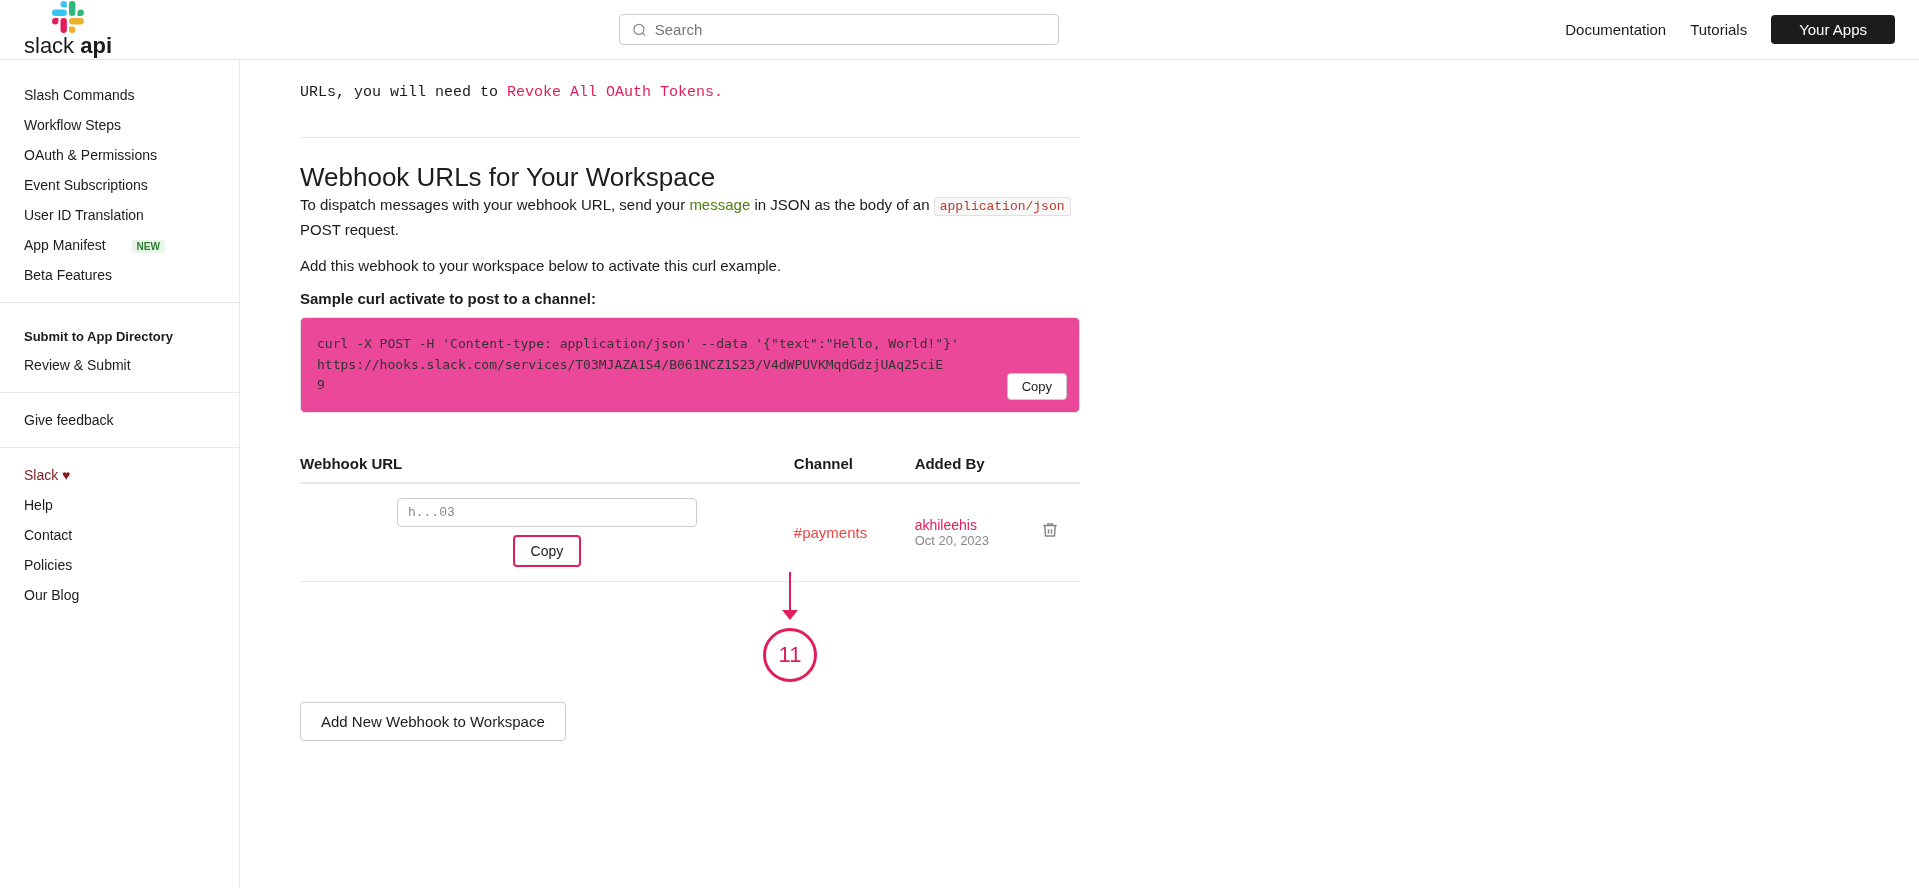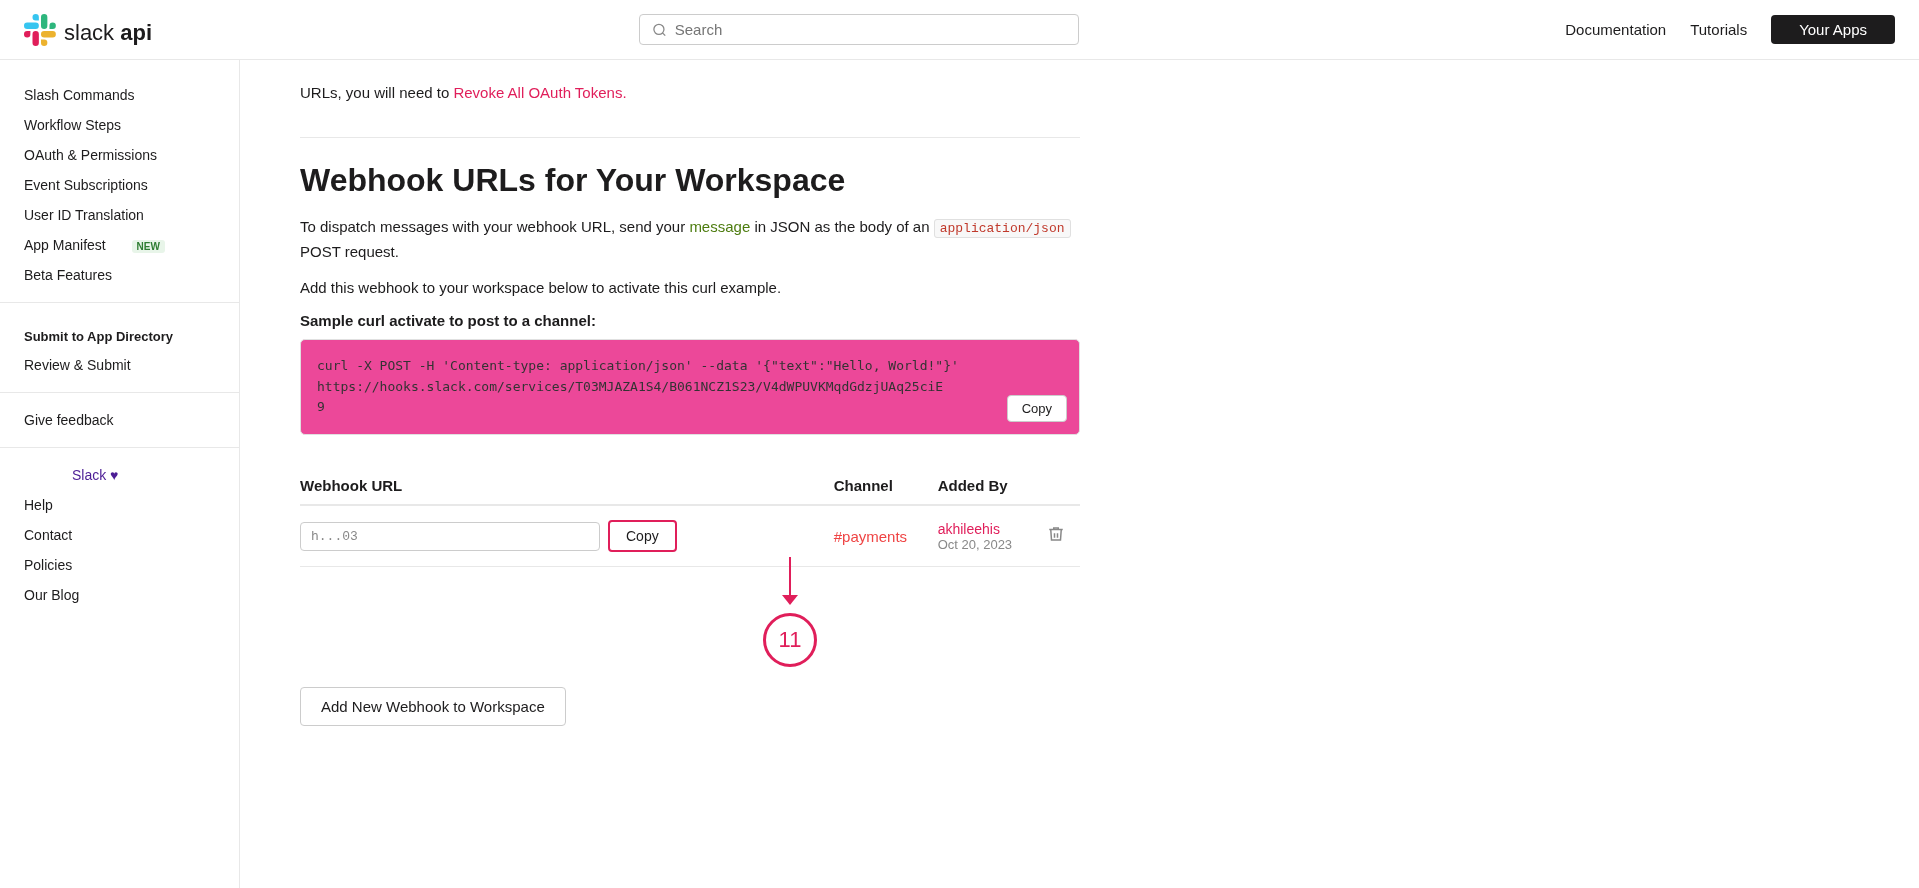--- a/index.html
+++ b/index.html
@@ -13,22 +13,22 @@
       padding: 0 24px;
       height: 60px;
       border-bottom: 1px solid #e8e8e8;
       position: fixed;
       top: 0; left: 0; right: 0;
       background: #fff;
       z-index: 100;
     }
     .logo-area {
       display: flex;
-      align-items: flex-end;
-      gap: 8px;
+      align-items: center;
+      flex-direction: column;
     }
     .slack-logo {
       width: 32px;
       height: 32px;
     }
     .logo-text {
       font-size: 22px;
       font-weight: 400;
       color: #1d1c1d;
     }
@@ -111,48 +111,48 @@
       padding: 1px 5px;
       border-radius: 3px;
       margin-left: 22px;
       vertical-align: middle;
     }
     .sidebar-divider {
       height: 1px;
       background: #e8e8e8;
       margin: 12px 0;
     }
-    .sidebar-item.pink { color: #4c1d95; margin-left: 48px; }
+    .sidebar-item.pink { color: #7f1d1d; }
 
     
     .main-content {
       margin-left: 240px;
       flex: 1;
       padding: 0 60px 60px 60px;
       max-width: 900px;
     }
 
     
     .intro-text {
       padding: 24px 0 12px;
       font-size: 15px;
       color: #1d1c1d;
+      font-family: Liberation Mono, monospace;
     }
     .intro-text a { color: #e01e5a; text-decoration: none; }
 
     .section-divider {
       height: 1px;
       background: #e8e8e8;
       margin: 24px 0;
     }
 
     .section-title {
-      font-size: 32px;
-      font-weight: 700;
-      margin-bottom: 16px;
+      font-size: 26px;
+      font-weight: 400;
       color: #1d1c1d;
     }
 
     .section-desc {
       font-size: 15px;
       line-height: 1.6;
       color: #1d1c1d;
       margin-bottom: 12px;
     }
     .section-desc a { color: #4d7c0f; text-decoration: none; }
@@ -213,20 +213,21 @@
     }
     .webhook-table td {
       padding: 14px 0;
       border-bottom: 1px solid #e8e8e8;
       vertical-align: middle;
     }
     .webhook-url-cell {
       display: flex;
       align-items: center;
       gap: 8px;
+      flex-direction: column;
     }
     .webhook-url-input {
       border: 1px solid #ccc;
       border-radius: 4px;
       padding: 6px 10px;
       font-size: 13px;
       font-family: 'Courier New', monospace;
       color: #888;
       width: 300px;
       background: #fff;

